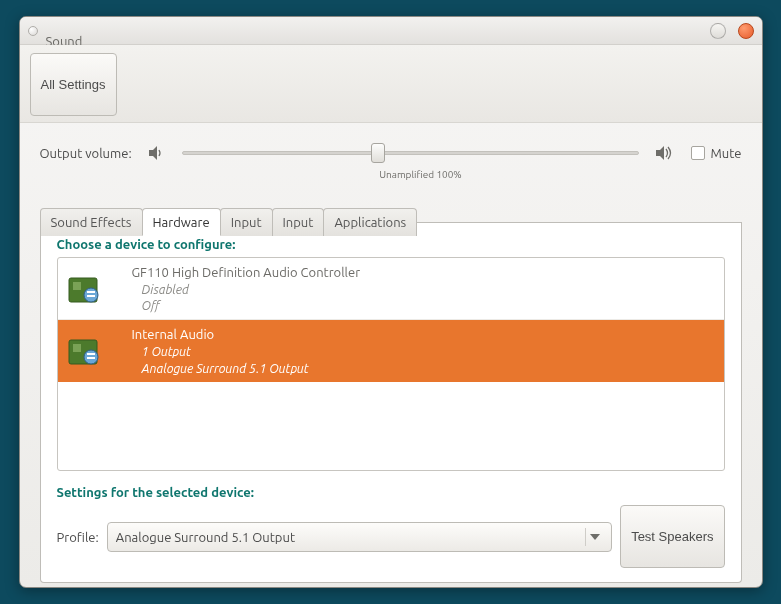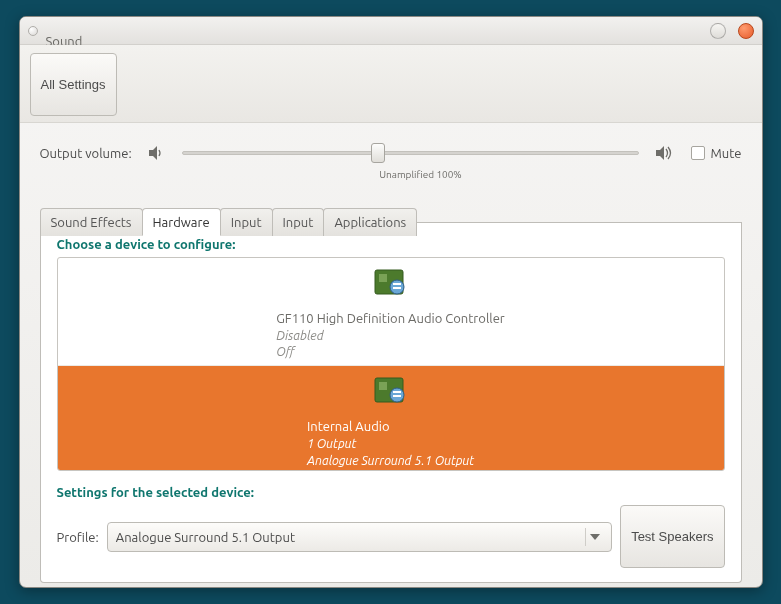--- a/index.html
+++ b/index.html
@@ -163,39 +163,38 @@
   .device-list {
     border: 1px solid #c7c5c0;
     border-radius: 3px;
     height: 214px;
     overflow: hidden;
   }
   .device-row {
     display: flex;
     align-items: center;
     padding: 6px 8px;
-    gap: 12px;
+    gap: 28px;
     border-bottom: 1px solid #eceae6;
-    flex-direction: column;
   }
   .device-row:last-child { border-bottom:none; }
   .device-row.selected {
     background: #e8762d;
     color: #fff;
   }
   .device-icon {
     width: 38px;
     flex-shrink: 0;
     display: flex;
     align-items: center;
     justify-content: center;
   }
   .dev-lines { line-height: 1.3; }
   .dev-title { color: #6c6b67; }
-  .dev-sub   { font-style: italic; color: #8b8a86; font-size: 12.5px; }
+  .dev-sub   { font-style: italic; color: #8b8a86; font-size: 12.5px; margin-left: 10px; }
   .device-row.selected .dev-title { color:#fff; }
   .device-row.selected .dev-sub   { color:#fff; }
   .spacer { flex: 1; }
   .profile-row {
     display: flex;
     align-items: center;
     gap: 8px;
     margin-top: 0;
   }
   .select {

